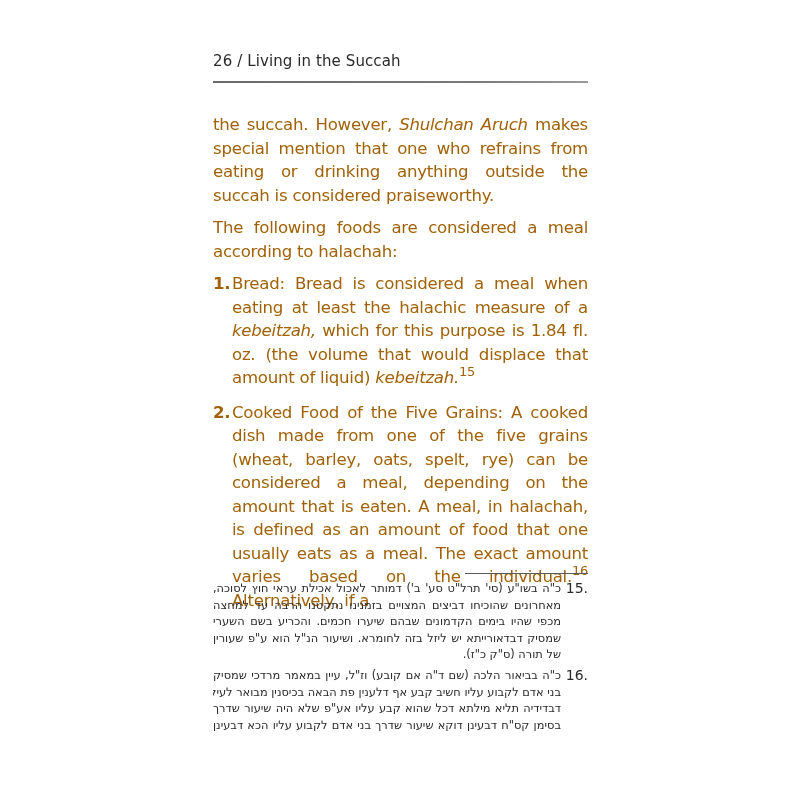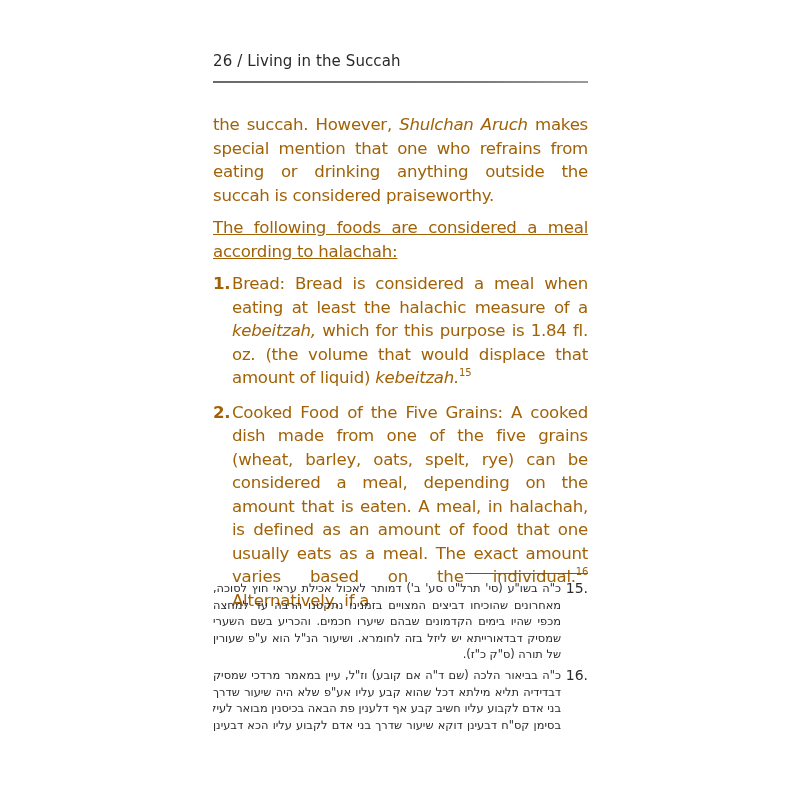--- a/index.html
+++ b/index.html
@@ -49,21 +49,20 @@
       letter-spacing: -0.25px;
       color: #a16207;
     }
     .body-text p {
       margin: 0;
       text-align: justify;
       text-align-last: left;
     }
     .body-text p.para-gap {
       margin-top: 9px;
-      text-decoration: underline;
     }
     .body-text em {
       font-style: italic;
     }
     .list {
       margin: 9px 0 0 0;
       padding: 0;
       list-style: none;
     }
     .list-item {
@@ -76,21 +75,21 @@
     .list-num {
       position: absolute;
       left: 0;
       top: 0;
       font-weight: bold;
     }
     .list-term {
       font-weight: normal;
     }
     sup {
-      font-size: 10px;
+      font-size: 13px;
       vertical-align: super;
       line-height: 0;
     }
     .fn-rule {
       position: absolute;
       top: 573px;
       left: 252px;
       width: 123px;
       height: 1px;
       background: #5a5a5a;
@@ -165,19 +164,19 @@
       <span class="fn-num">15.</span>
       <span class="fn-line">כ"ה בשו"ע (סי' תרל"ט סע' ב') דמותר לאכול אכילת עראי חוץ לסוכה,</span>
       <span class="fn-line">מאחרונים שהוכיחו דביצים המצויים בזמנינו נתקטנו הרבה עד למחצה</span>
       <span class="fn-line">מכפי שהיו בימים הקדמונים שבהם שיערו חכמים. והכריע בשם השערי</span>
       <span class="fn-line">שמסיק דבדאורייתא יש ליזל בזה לחומרא. ושיעור הנ"ל הוא ע"פ שעורין</span>
       <span class="fn-line last">של תורה (ס"ק כ"ז).</span>
     </div>
     <div class="fn">
       <span class="fn-num">16.</span>
       <span class="fn-line">כ"ה בביאור הלכה (שם ד"ה אם קובע) וז"ל, עיין במאמר מרדכי שמסיק</span>
+      <span class="fn-line">בני אדם לקבוע עליו חשיב קבע אף דלענין פת הבאה בכיסנין מבואר לעיל</span>
       <span class="fn-line">דבדידיה תליא מילתא דכל שהוא קבע עליו אע"פ שלא היה שיעור שדרך</span>
-      <span class="fn-line">בני אדם לקבוע עליו חשיב קבע אף דלענין פת הבאה בכיסנין מבואר לעיל</span>
       <span class="fn-line">בסימן קס"ח דבעינן דוקא שיעור שדרך בני אדם לקבוע עליו הכא דבעינן</span>
     </div>
   </div>
 
 </div>
 
 </body></html>

